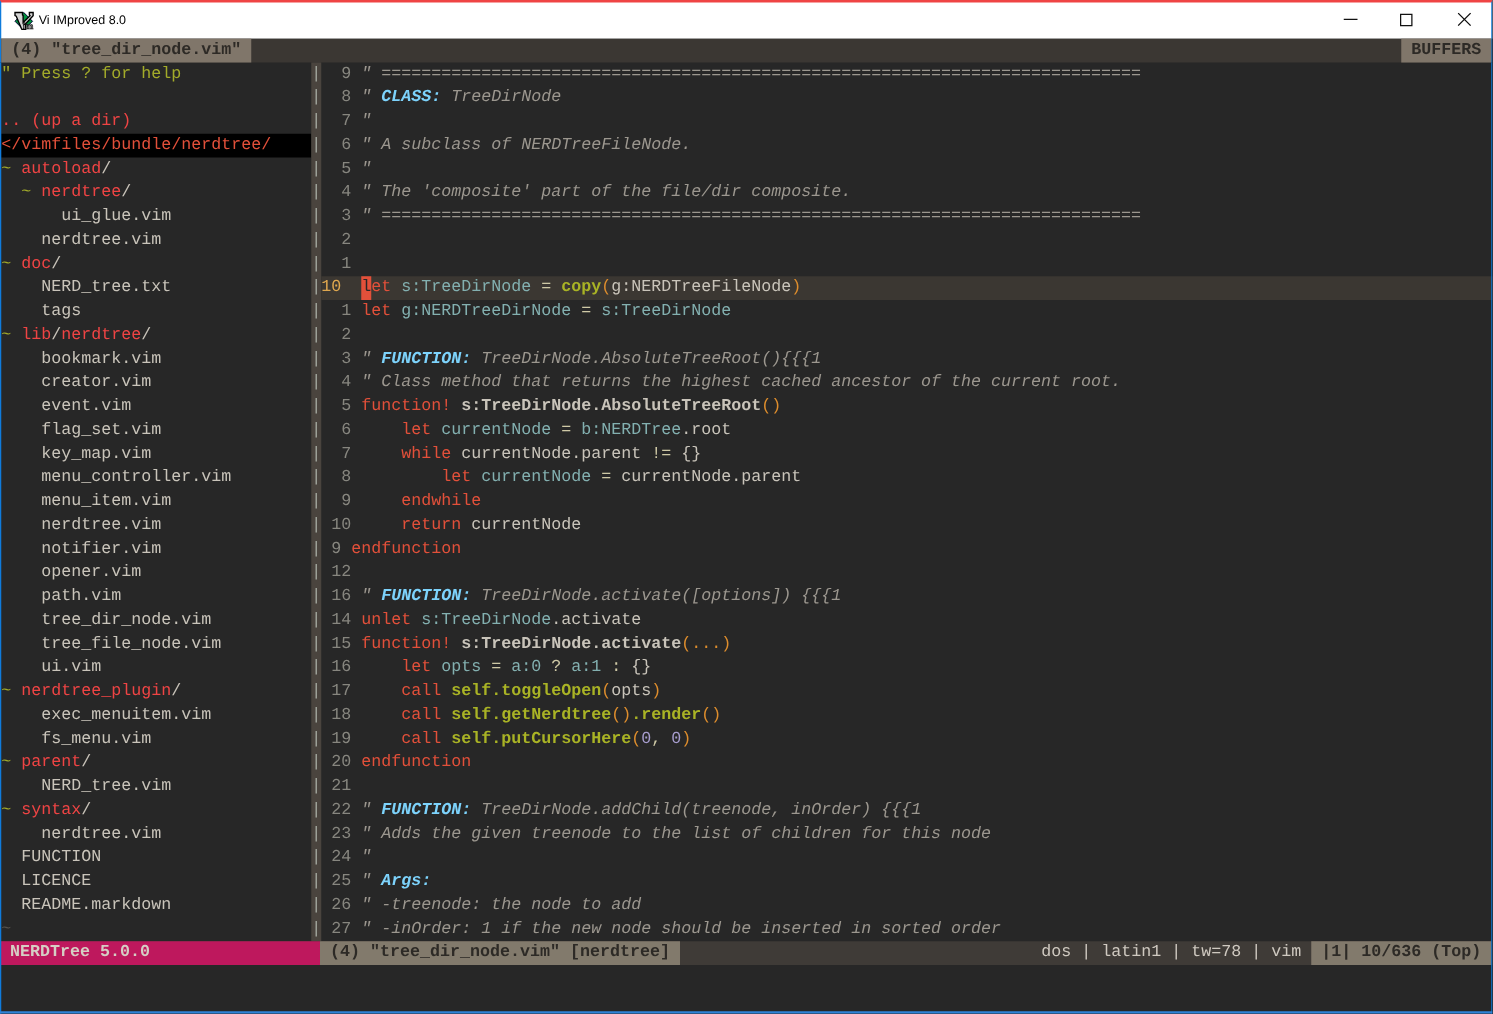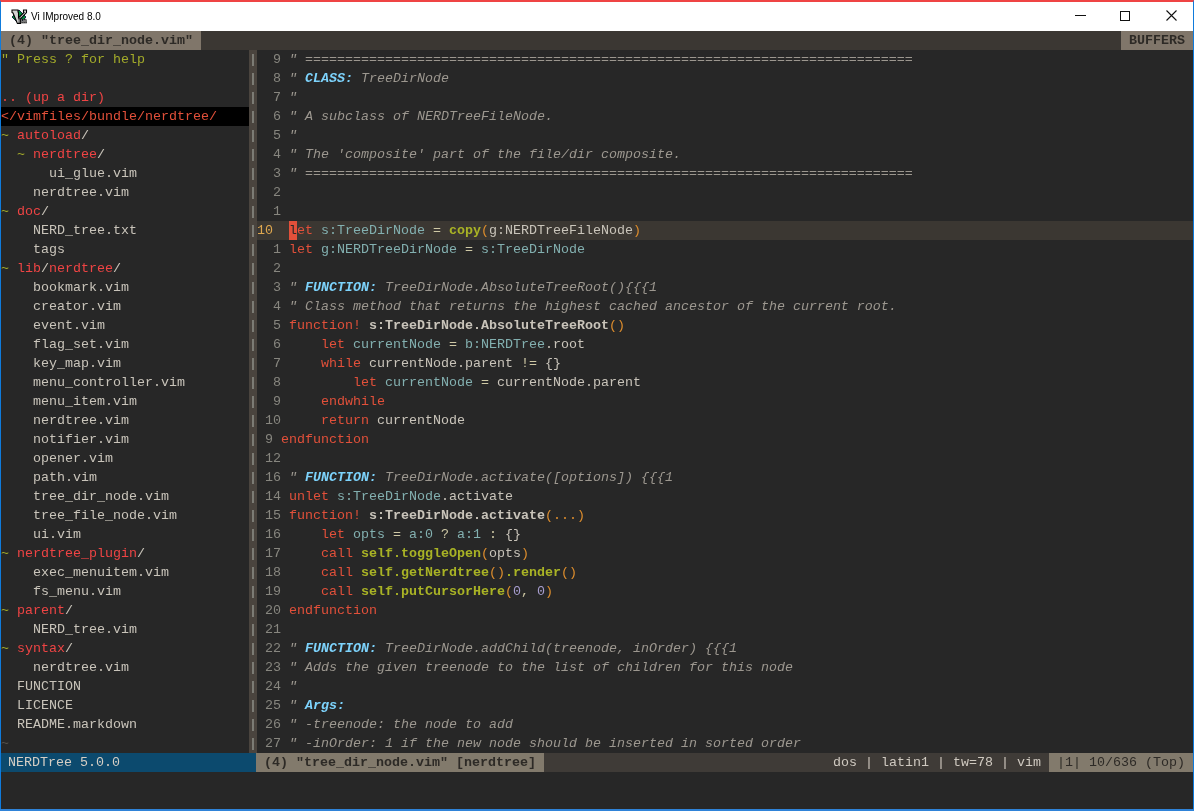--- a/index.html
+++ b/index.html
@@ -174,21 +174,21 @@
 <div class="row"><span class="n"> 20 </span><span class="k">endfunction</span></div>
 <div class="row"><span class="n"> 21 </span></div>
 <div class="row"><span class="n"> 22 </span><span class="c">" <span class="cb">FUNCTION:</span> TreeDirNode.addChild(treenode, inOrder) {{{1</span></div>
 <div class="row"><span class="n"> 23 </span><span class="c">" Adds the given treenode to the list of children for this node</span></div>
 <div class="row"><span class="n"> 24 </span><span class="c">"</span></div>
 <div class="row"><span class="n"> 25 </span><span class="c">" <span class="cb">Args:</span></span></div>
 <div class="row"><span class="n"> 26 </span><span class="c">" -treenode: the node to add</span></div>
 <div class="row"><span class="n"> 27 </span><span class="c">" -inOrder: 1 if the new node should be inserted in sorted order</span></div>
 </div>
 <div class="abs status">
-  <span class="st-seg" style="left:0;width:256px;background:#0c4a6e;color:#d5cec4;font-weight:normal"> NERDTree 5.0.0</span>
+  <span class="st-seg" style="left:0;width:256px;background:#be185d;color:#d5cec4;font-weight:bold"> NERDTree 5.0.0</span>
   <span class="st-seg" style="left:256px;background:#827a6c;color:#2d2a26;font-weight:bold"> (4) "tree_dir_node.vim" [nerdtree] </span>
   <span class="st-seg" style="right:145px;color:#cfc9c0">dos | latin1 | tw=78 | vim </span>
-  <span class="st-seg" style="left:1049px;width:144px;background:#827a6c;color:#2d2a26;font-weight:normal"> |1| 10/636 (Top) </span>
+  <span class="st-seg" style="left:1049px;width:144px;background:#827a6c;color:#2d2a26;font-weight:bold"> |1| 10/636 (Top) </span>
 </div>
 <div class="abs cmd"></div>
 <div class="abs bL"></div>
 <div class="abs bR"></div>
 <div class="abs bB"></div>
 
 </body></html>

